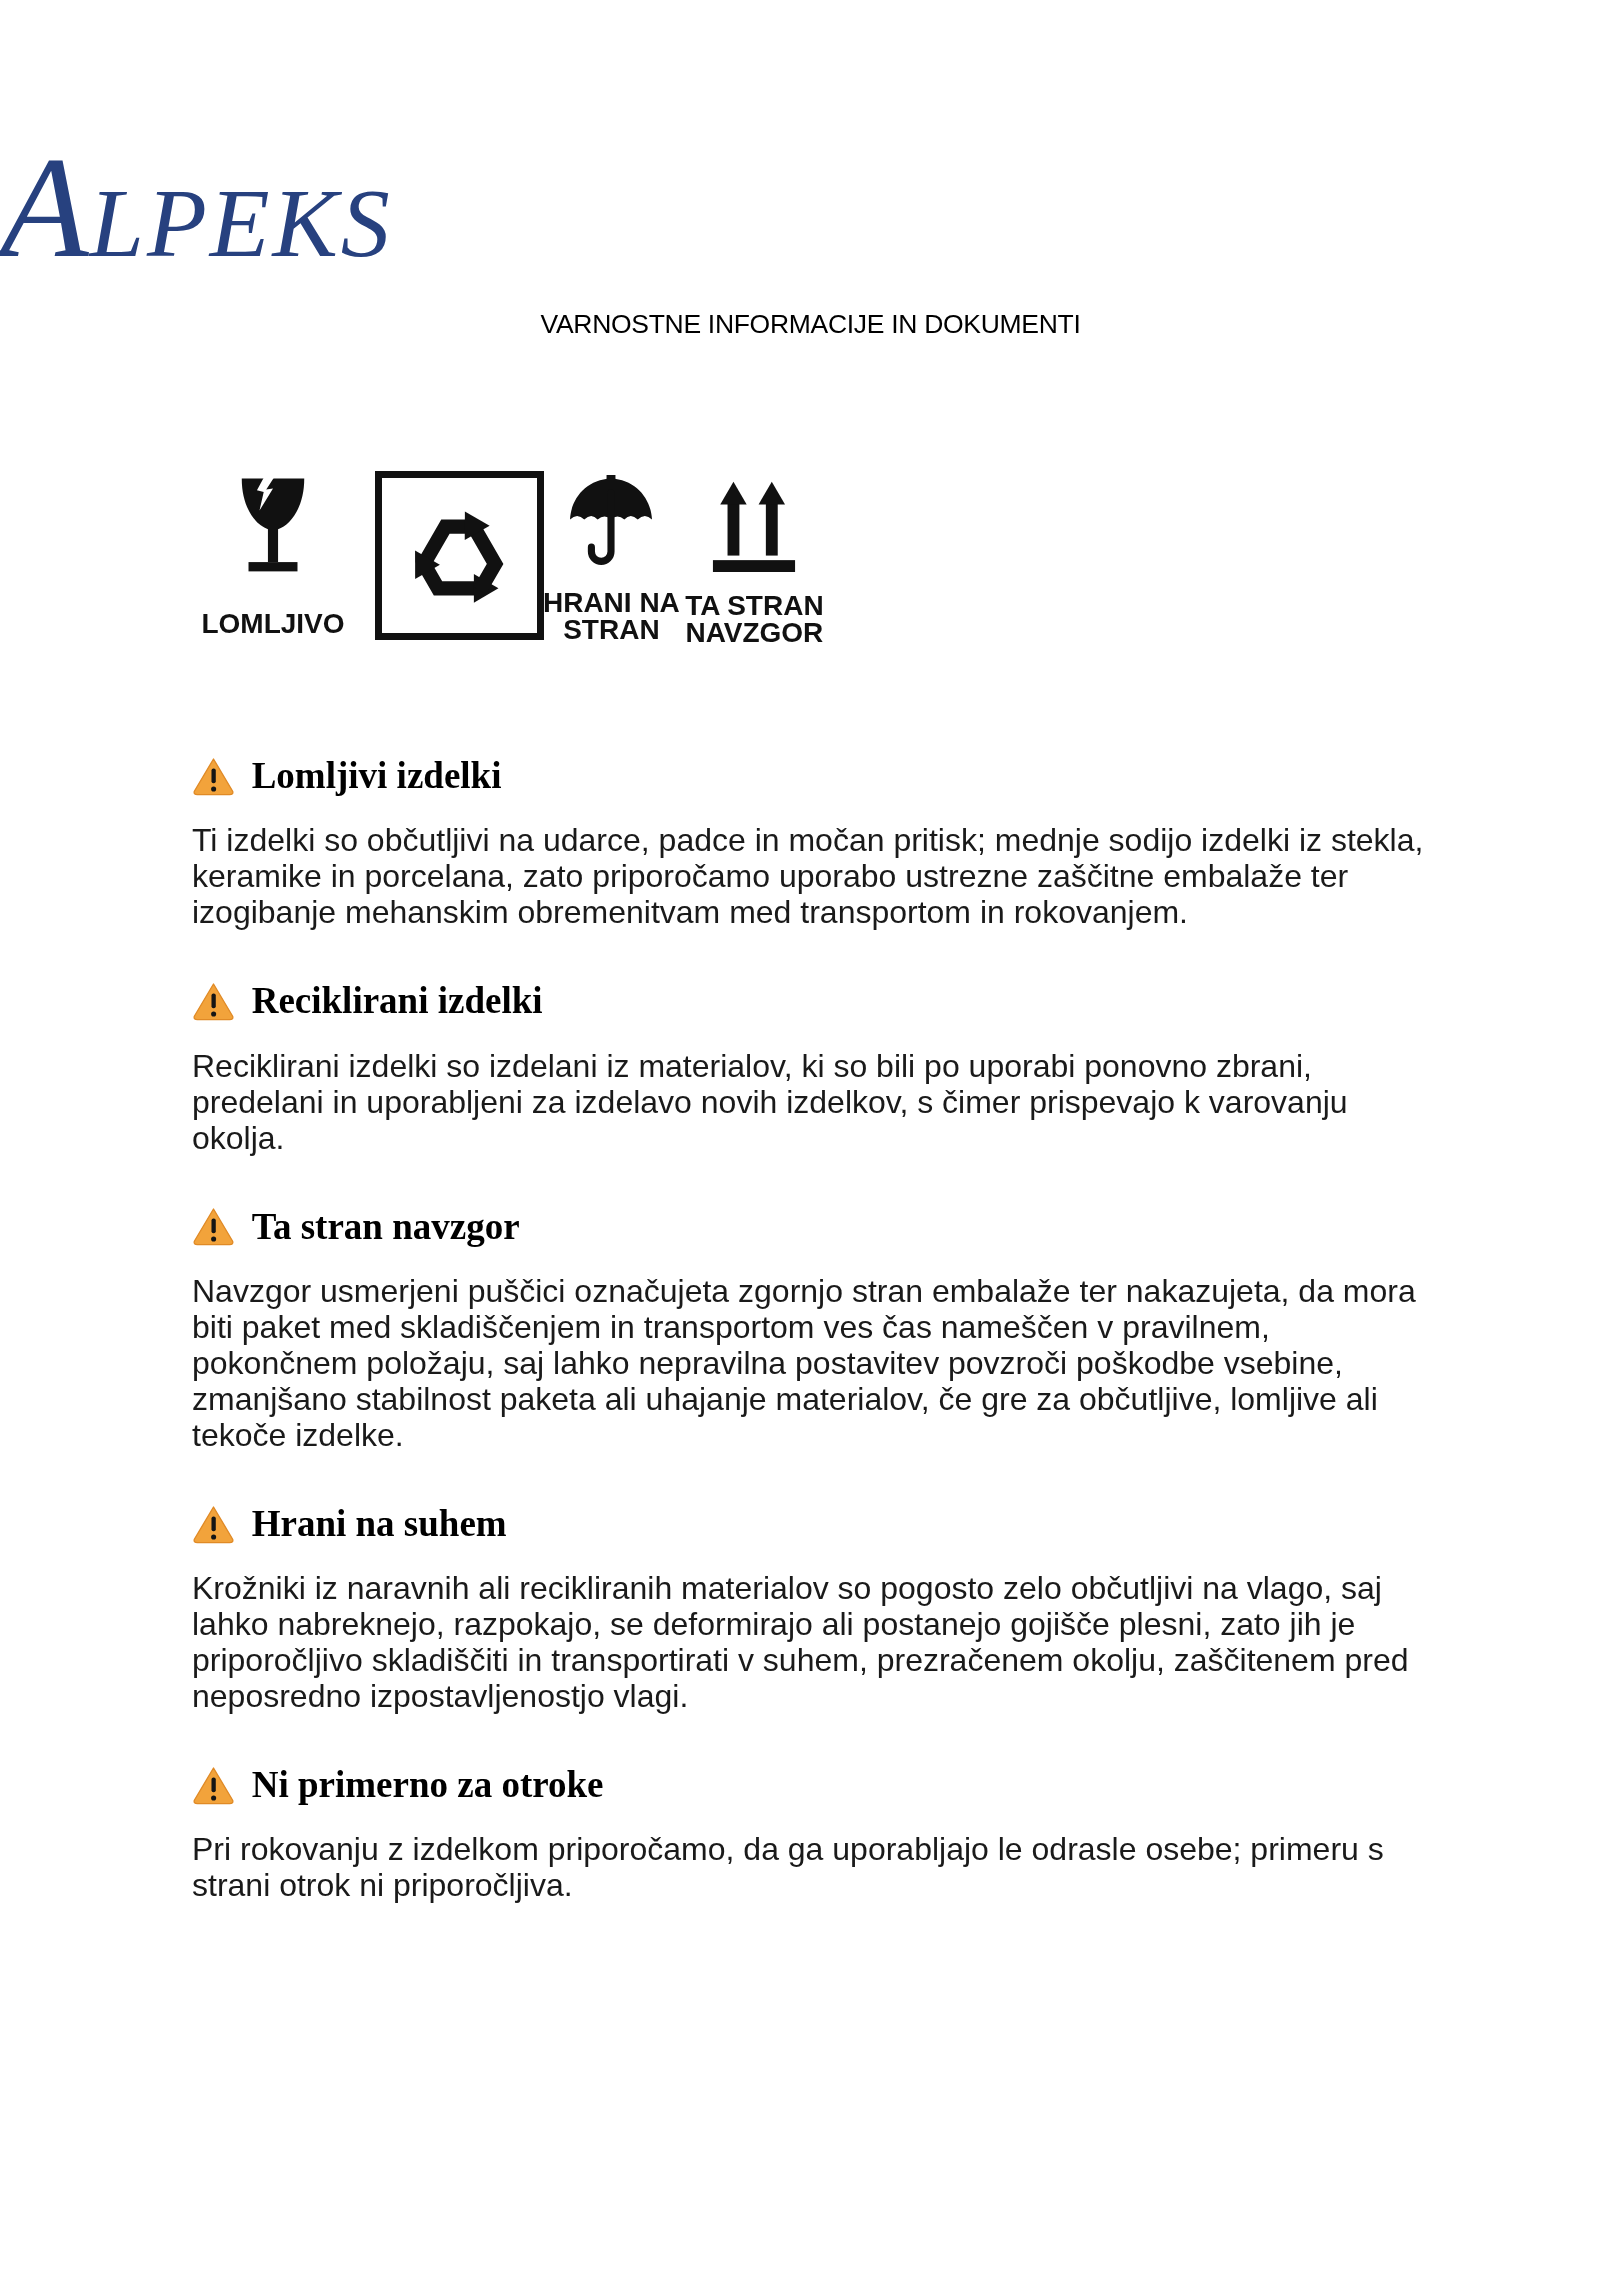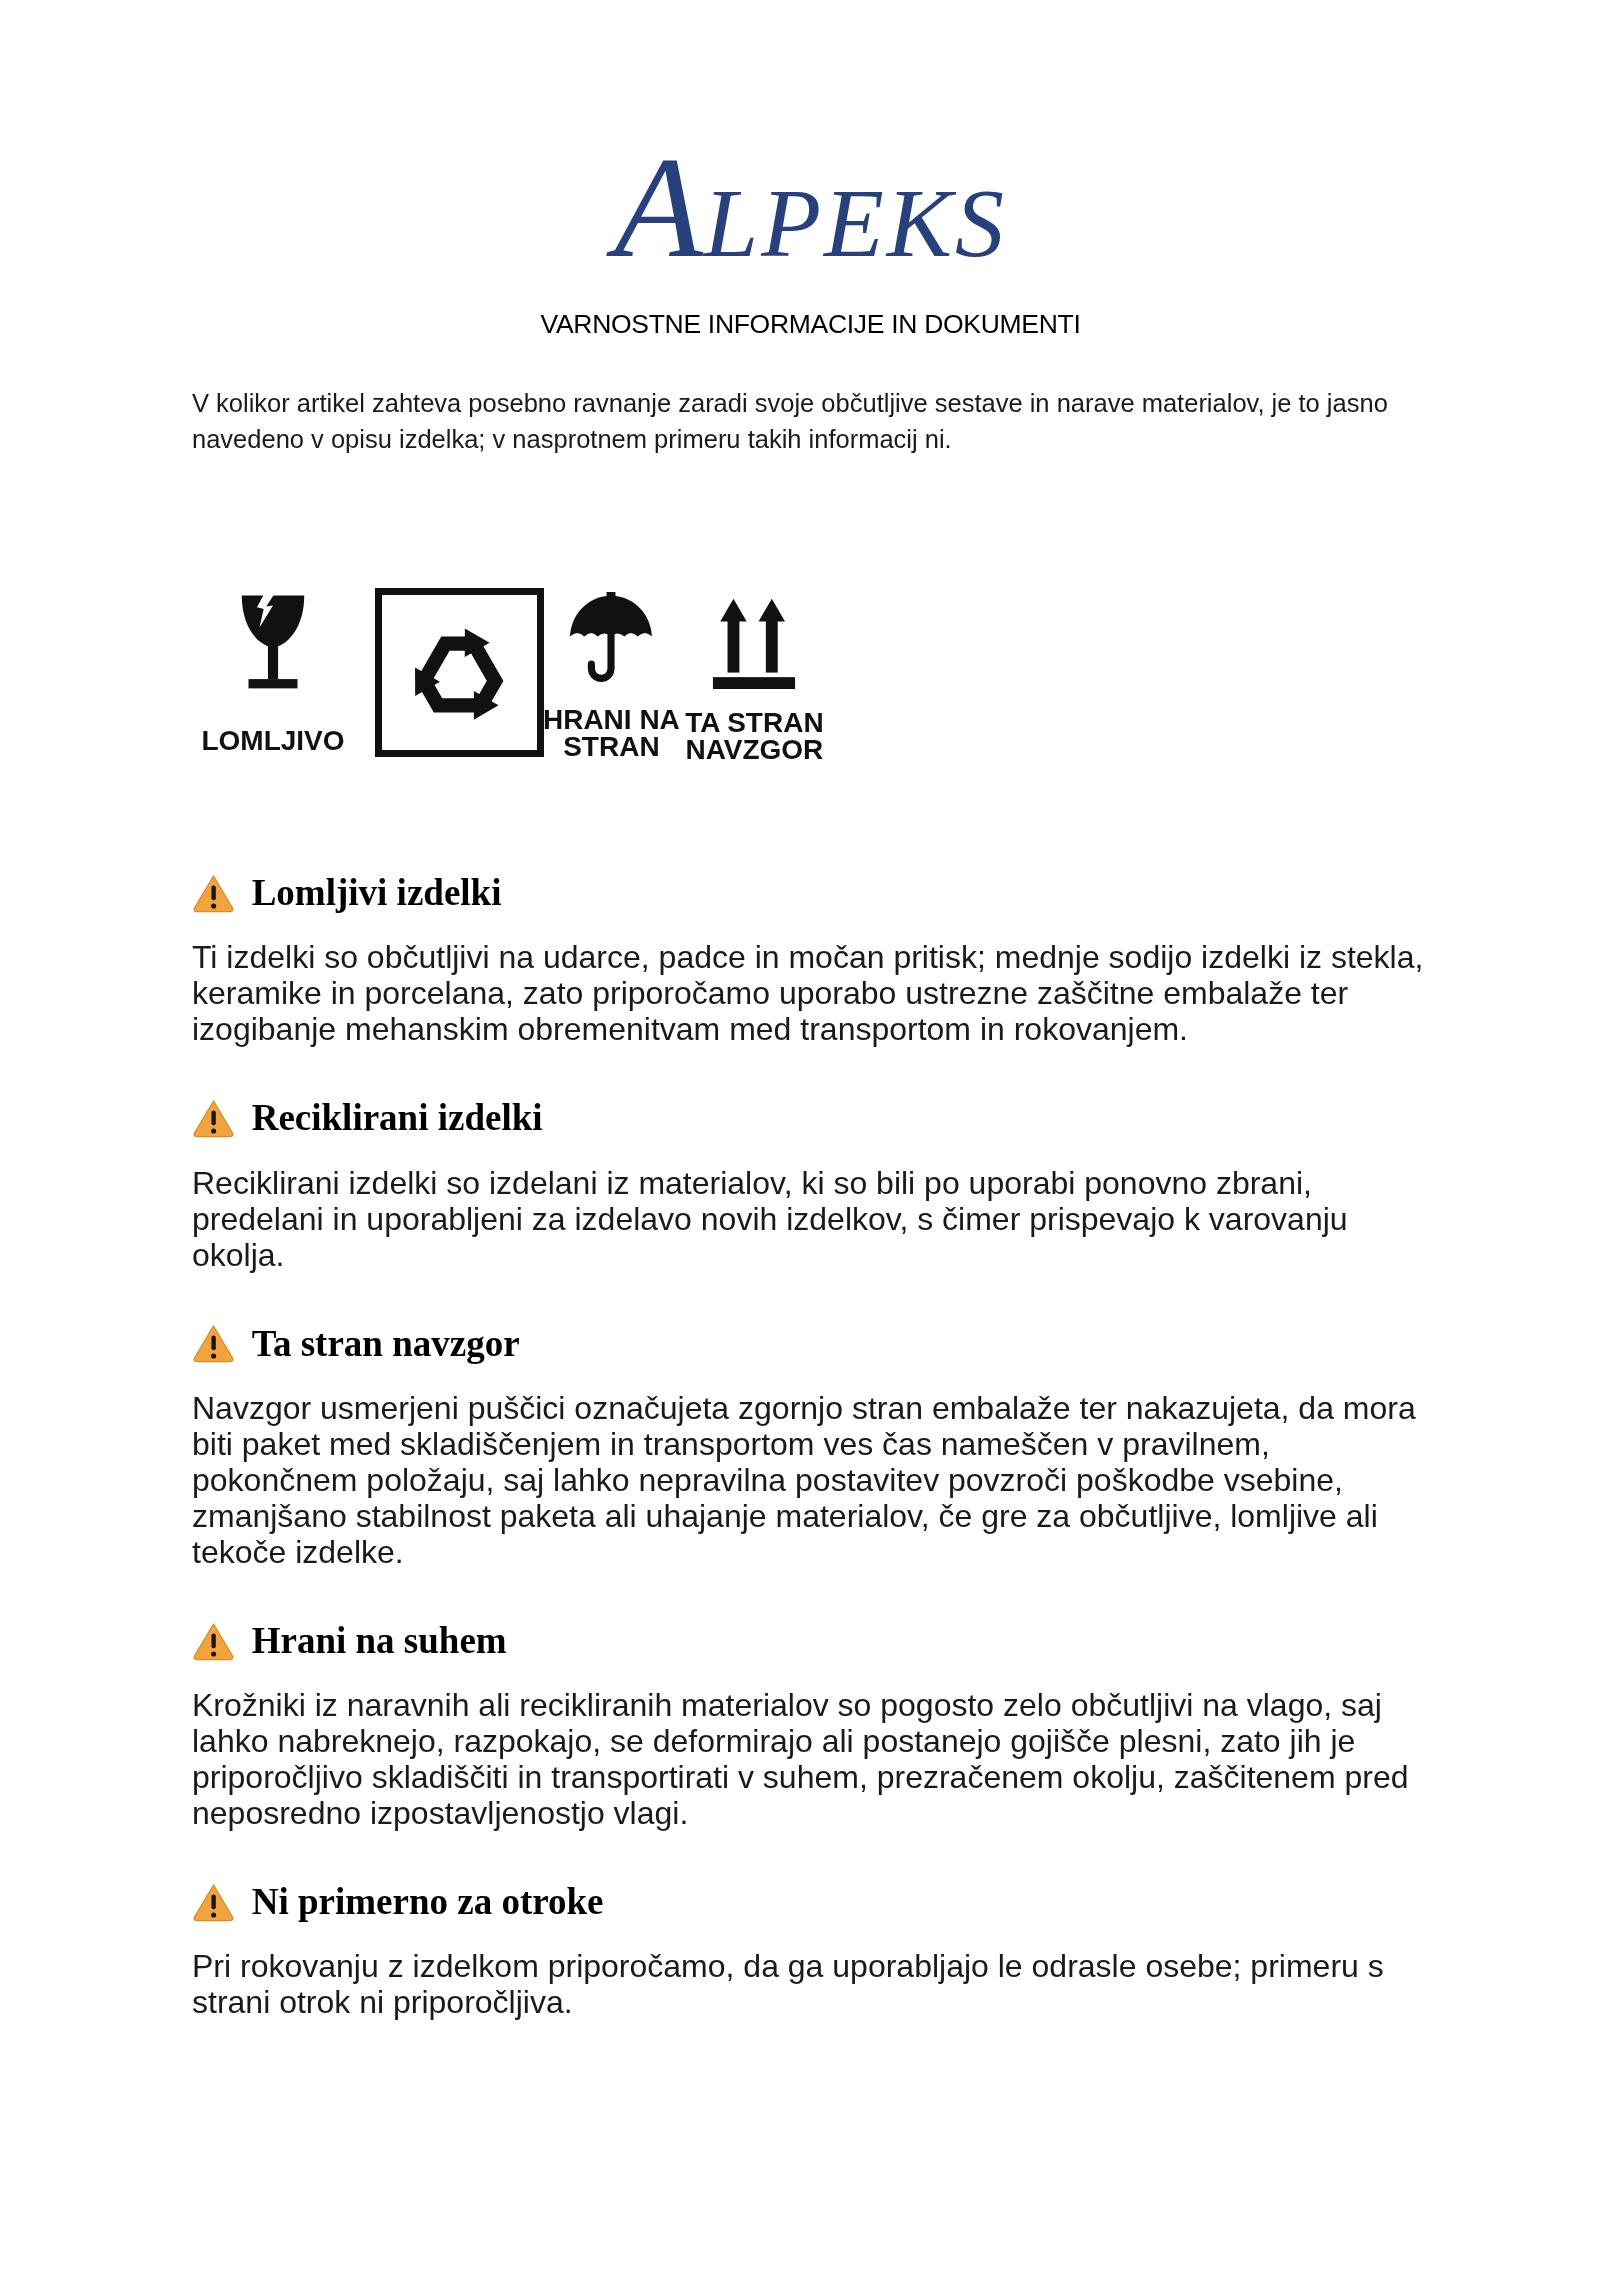--- a/index.html
+++ b/index.html
@@ -6,21 +6,21 @@
   body {
     width: 1621px; height: 2293px;
     background: #ffffff;
     font-family: "Liberation Sans", sans-serif;
     color: #1a1a1a;
     overflow: hidden;
   }
   .page { width: 1621px; height: 2293px; position: relative; }
 
   
-  .logo-wrap { padding-top: 135px; text-align: center; }
+  .logo-wrap { padding-top: 135px; }
   .logo {
     display: inline-block;
     font-family: "Liberation Serif", serif;
     font-style: italic;
     color: #27417f;
     line-height: 1;
     white-space: nowrap;
   }
   .logo-a   { font-size: 145px; letter-spacing: 1px; }
   .logo-rest{ font-size: 98px; letter-spacing: 2.9px; }
@@ -109,21 +109,20 @@
   <div class="logo-wrap">
     <div class="logo">
       <span class="logo-a">A</span><span class="logo-rest">LPEKS</span>
     </div>
   </div>
 
   <div class="doc-title">VARNOSTNE INFORMACIJE IN DOKUMENTI</div>
 
   <div class="content">
 
-    <p class="intro">V kolikor artikel zahteva posebno ravnanje zaradi svoje občutljive sestave in narave materialov, je to jasno navedeno v opisu izdelka; v nasprotnem primeru takih informacij ni.</p>
 
     <div class="symbols-row">
 
       <div class="sym sym-fragile">
         <svg class="fragile-svg" width="76" height="108" viewBox="0 0 90 122">
           <path d="M8 0 H82 C82 34 66 55 51 60 L51 99 H39 L39 60 C24 55 8 34 8 0 Z" fill="#111"></path>
           <polygon points="34,-1 46,-1 37,13 45,12 29,38 34,16 26,14" fill="#ffffff"></polygon>
           <rect x="16" y="99" width="58" height="11" fill="#111"></rect>
         </svg>
         <div class="sym-label">LOMLJIVO</div>

